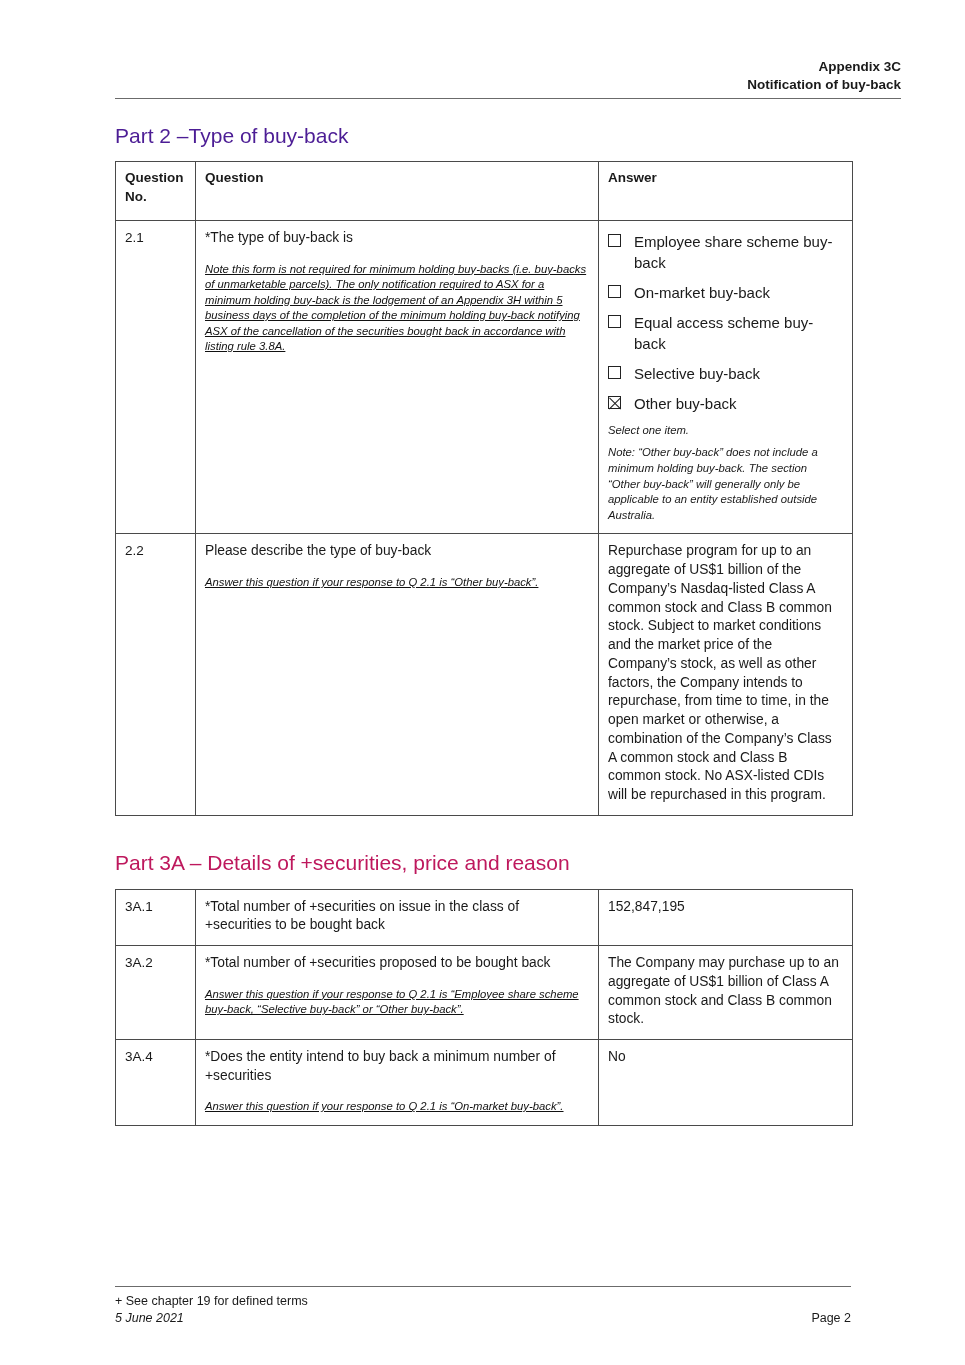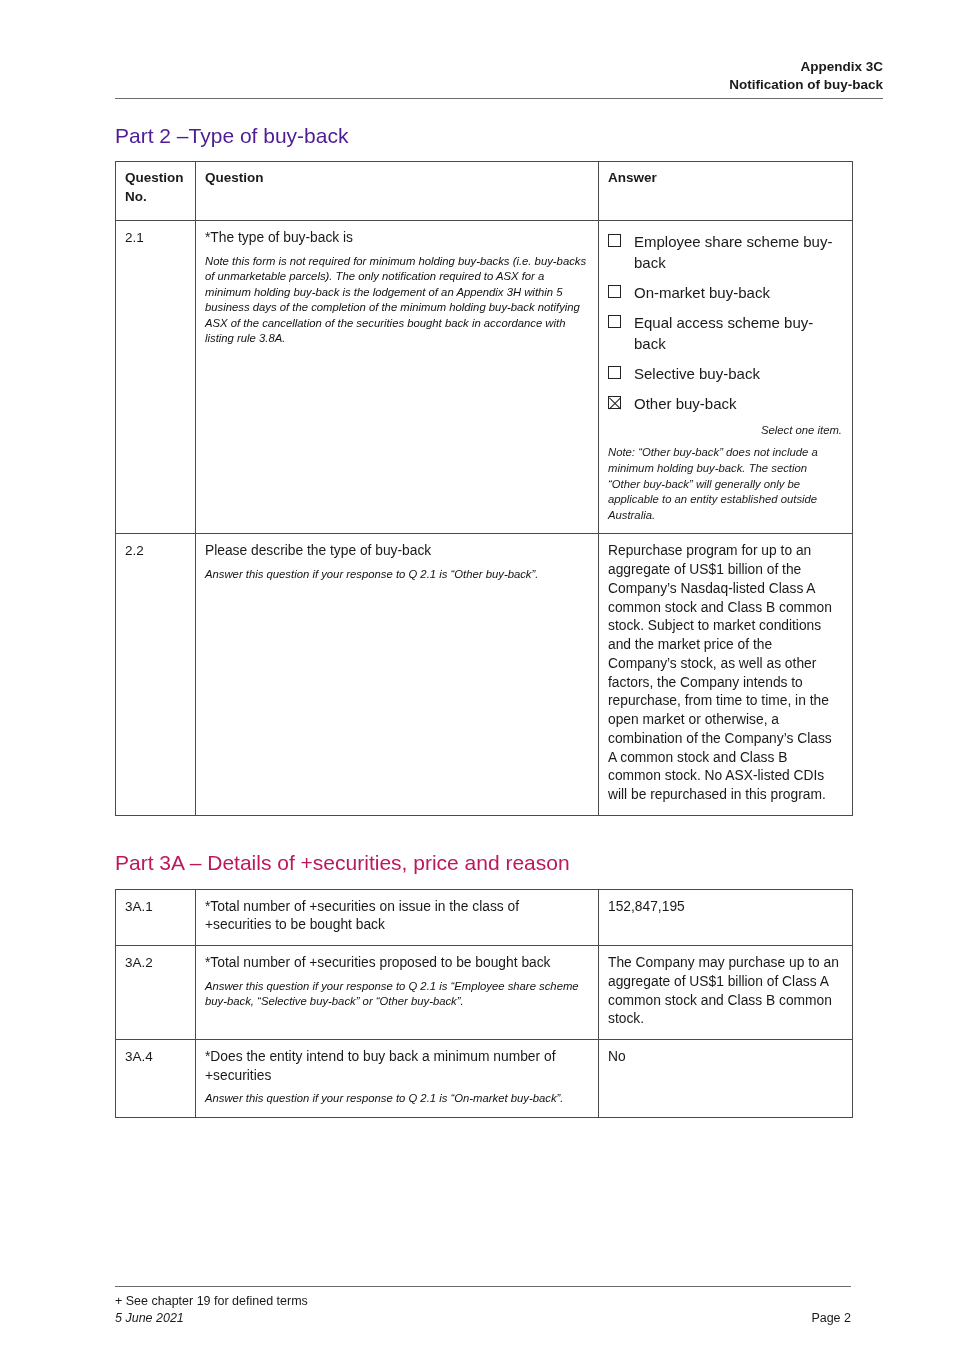--- a/index.html
+++ b/index.html
@@ -6,21 +6,21 @@
   html, body { background: #ffffff; }
   body {
     width: 965px; height: 1365px;
     font-family: "Liberation Sans", sans-serif;
     color: #1a1a1a;
     position: relative;
     overflow: hidden;
   }
   .page {
     position: absolute; inset: 0;
-    padding: 58px 82px 0 115px;
+    padding: 58px 64px 0 115px;
   }
   
   .doc-header { text-align: right; }
   .doc-header .h-line { font-weight: bold; font-size: 13.5px; line-height: 1.35; }
   .header-rule { border: none; border-top: 1px solid #6b6b6b; margin-top: 4px; }
 
   
   .part-title { font-size: 21px; font-weight: 400; color: #4c1d95; margin-top: 25px; margin-bottom: 13px; }
   .part-subtitle { font-size: 21px; font-weight: 400; color: #be185d; margin-top: 2px; margin-bottom: 14px; }
 
@@ -32,21 +32,21 @@
   td, th {
     border: 1px solid #4a4a4a;
     vertical-align: top;
     padding: 8px 10px 10px 9px;
     font-size: 13.5px;
     line-height: 1.35;
     text-align: left;
   }
   th { font-weight: bold; padding-top: 7px; padding-bottom: 14px; }
   .q-title { font-size: 13.8px; line-height: 1.35; }
-  .q-note { font-size: 11.3px; font-style: italic; line-height: 1.38; margin-top: 6px; color: #111; }
+  .q-note { font-size: 11.3px; font-style: italic; line-height: 1.38; margin-top: 14px; color: #111; text-decoration: underline; }
   .a-text { font-size: 13.8px; line-height: 1.36; }
 
   
   .cb-list { padding-top: 2px; }
   .cb-item { display: flex; gap: 13px; margin-bottom: 9px; }
   .cb {
     position: relative;
     width: 13px; height: 13px;
     border: 1px solid #222;
     flex: 0 0 13px;
@@ -55,21 +55,21 @@
   }
   .cb.checked::before, .cb.checked::after {
     content: ""; position: absolute;
     left: -2px; top: 6px; width: 16px; height: 1.3px;
     background: #222;
   }
   .cb.checked::before { transform: rotate(45deg); }
   .cb.checked::after  { transform: rotate(-45deg); }
   .cb-label { font-size: 15px; line-height: 1.4; }
 
-  .sel-note { font-size: 11.3px; font-style: italic; margin-top: 5px; line-height: 1.38; text-align: right; }
+  .sel-note { font-size: 11.3px; font-style: italic; margin-top: 5px; line-height: 1.38; }
   .other-note { font-size: 11.3px; font-style: italic; margin-top: 7px; line-height: 1.38; }
 
   .spacer-gap { height: 33px; }
 
   
   .doc-footer {
     position: absolute; left: 115px; right: 114px; top: 1286px;
   }
   .footer-rule { border: none; border-top: 1px solid #6b6b6b; margin-bottom: 6px; }
   .footer-line1 { font-size: 12.5px; line-height: 1.35; }

